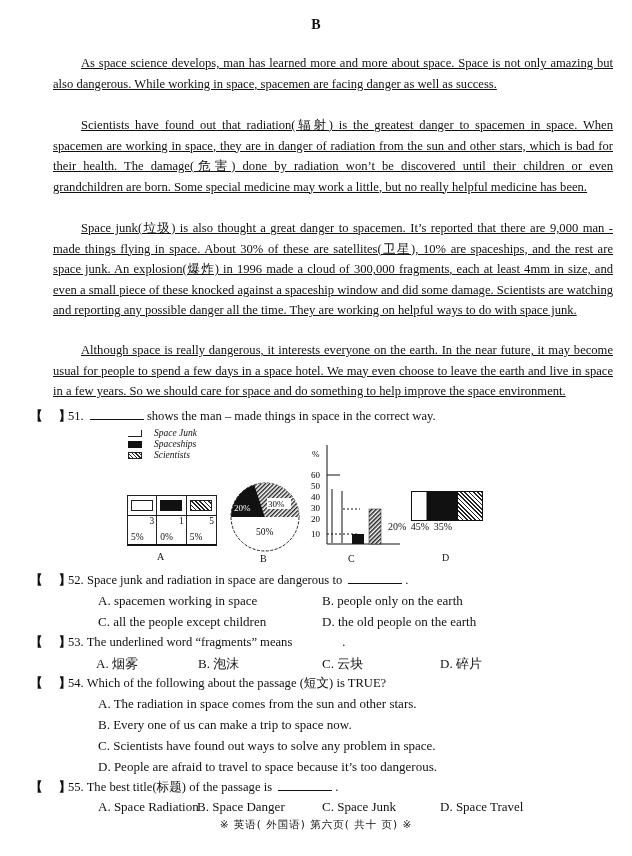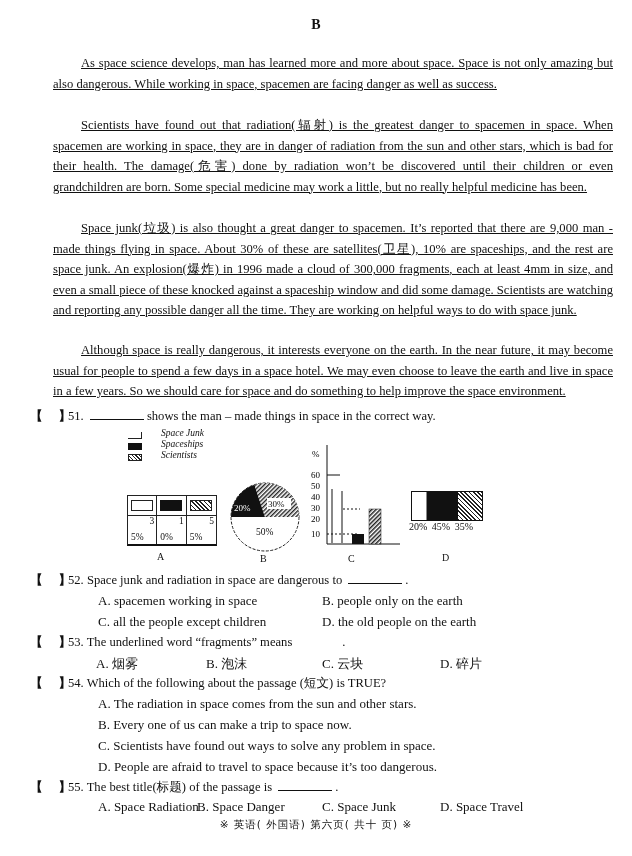--- a/index.html
+++ b/index.html
@@ -25,21 +25,21 @@
   .q .br { display: inline-block; width: 38px; font-weight: bold; }
   .blank { display: inline-block; width: 54px; border-bottom: 1px solid #111; height: 12px; vertical-align: baseline; margin: 0 3px; }
   .opt { position: absolute; font-size: 13px; white-space: nowrap; }
   .footer {
     position: absolute; left: 0; width: 632px; top: 818px;
     text-align: center; font-size: 10.5px; font-family: "DejaVu Sans", sans-serif;
     letter-spacing: 1px;
   }
   
   .legend { position: absolute; left: 128px; top: 428px; font-size: 9.5px; font-style: italic; line-height: 11px; }
-  .legend .row { display: flex; align-items: flex-end; gap: 19px; }
+  .legend .row { display: flex; align-items: center; gap: 12px; }
   .sw { display: inline-block; width: 14px; height: 7px; box-sizing: border-box; }
   .sw.junk { border-right: 1px solid #222; border-bottom: 1px solid #222; }
   .sw.ships { background: #111; }
   .sw.sats { background: repeating-linear-gradient(45deg, #222 0 1px, #fff 1px 2.5px); border: 1px solid #222; }
   .hatch { background: repeating-linear-gradient(45deg, #222 0 1.2px, #fff 1.2px 3px), repeating-linear-gradient(-45deg, #222 0 1px, transparent 1px 3px); }
   .chartA { position: absolute; left: 127px; top: 495px; width: 88px; height: 48px; border: 1px solid #222; border-bottom: 2px solid #111; display: grid; grid-template-columns: 1fr 1fr 1fr; grid-template-rows: 20px 1fr; font-size: 9.5px; }
   .chartA .cell { border-right: 1px solid #222; position: relative; }
   .chartA .cell:nth-child(3n) { border-right: none; }
   .chartA .top { border-bottom: 1px solid #222; display: flex; align-items: center; justify-content: center; }
   .chartA .top span { display: block; width: 22px; height: 11px; box-sizing: border-box; }
@@ -143,38 +143,38 @@
   <rect x="44" y="89" width="12" height="10" fill="#111"></rect>
   <rect x="61" y="64" width="12" height="35" fill="url(#ph2)" stroke="#222" stroke-width="0.5"></rect>
 </svg>
 <div class="clabel" style="left:348px;top:553px">C</div>
 
 <div style="position:absolute;left:411px;top:491px;width:70px;height:28px;border:1px solid #111;display:flex">
   <div style="width:20%;background:#fff;border-right:1px solid #888"></div>
   <div style="width:45%;background:#111"></div>
   <div class="hatch" style="width:35%"></div>
 </div>
-<div style="position:absolute;left:409px;top:521px;font-size:10px;white-space:nowrap;word-spacing:2px">
+<div style="position:absolute;left:388px;top:521px;font-size:10px;white-space:nowrap;word-spacing:2px">
   <span>20%</span> <span>45%</span> <span>35%</span>
 </div>
 <div class="clabel" style="left:442px;top:552px">D</div>
 
 <div class="q" style="top:570px">
   <span class="br"><span>【</span><span style="display:inline-block;width:16px"></span><span>】</span></span><span>52.</span> <span>Space junk and radiation in space are dangerous to</span> <span class="blank"></span>.
 </div>
 <div class="opt" style="left:98px;top:593px">A. spacemen working in space</div>
 <div class="opt" style="left:322px;top:593px">B. people only on the earth</div>
 <div class="opt" style="left:98px;top:614px">C. all the people except children</div>
 <div class="opt" style="left:322px;top:614px">D. the old people on the earth</div>
 
 <div class="q" style="top:632px">
   <span class="br"><span>【</span><span style="display:inline-block;width:16px"></span><span>】</span></span><span>53.</span> <span>The underlined word “fragments” means</span><span style="display:inline-block;width:50px"></span>.
 </div>
 <div class="opt" style="left:96px;top:655px">A. 烟雾</div>
-<div class="opt" style="left:206px;top:655px">B. 泡沫</div>
+<div class="opt" style="left:198px;top:655px">B. 泡沫</div>
 <div class="opt" style="left:322px;top:655px">C. 云块</div>
 <div class="opt" style="left:440px;top:655px">D. 碎片</div>
 
 <div class="q" style="top:673px">
   <span class="br"><span>【</span><span style="display:inline-block;width:16px"></span><span>】</span></span><span>54.</span> <span>Which of the following about the passage (短文) is TRUE?</span>
 </div>
 <div class="opt" style="left:98px;top:696px">A. The radiation in space comes from the sun and other stars.</div>
 <div class="opt" style="left:98px;top:717px">B. Every one of us can make a trip to space now.</div>
 <div class="opt" style="left:98px;top:738px">C. Scientists have found out ways to solve any problem in space.</div>
 <div class="opt" style="left:98px;top:759px">D. People are afraid to travel to space because it’s too dangerous.</div>

